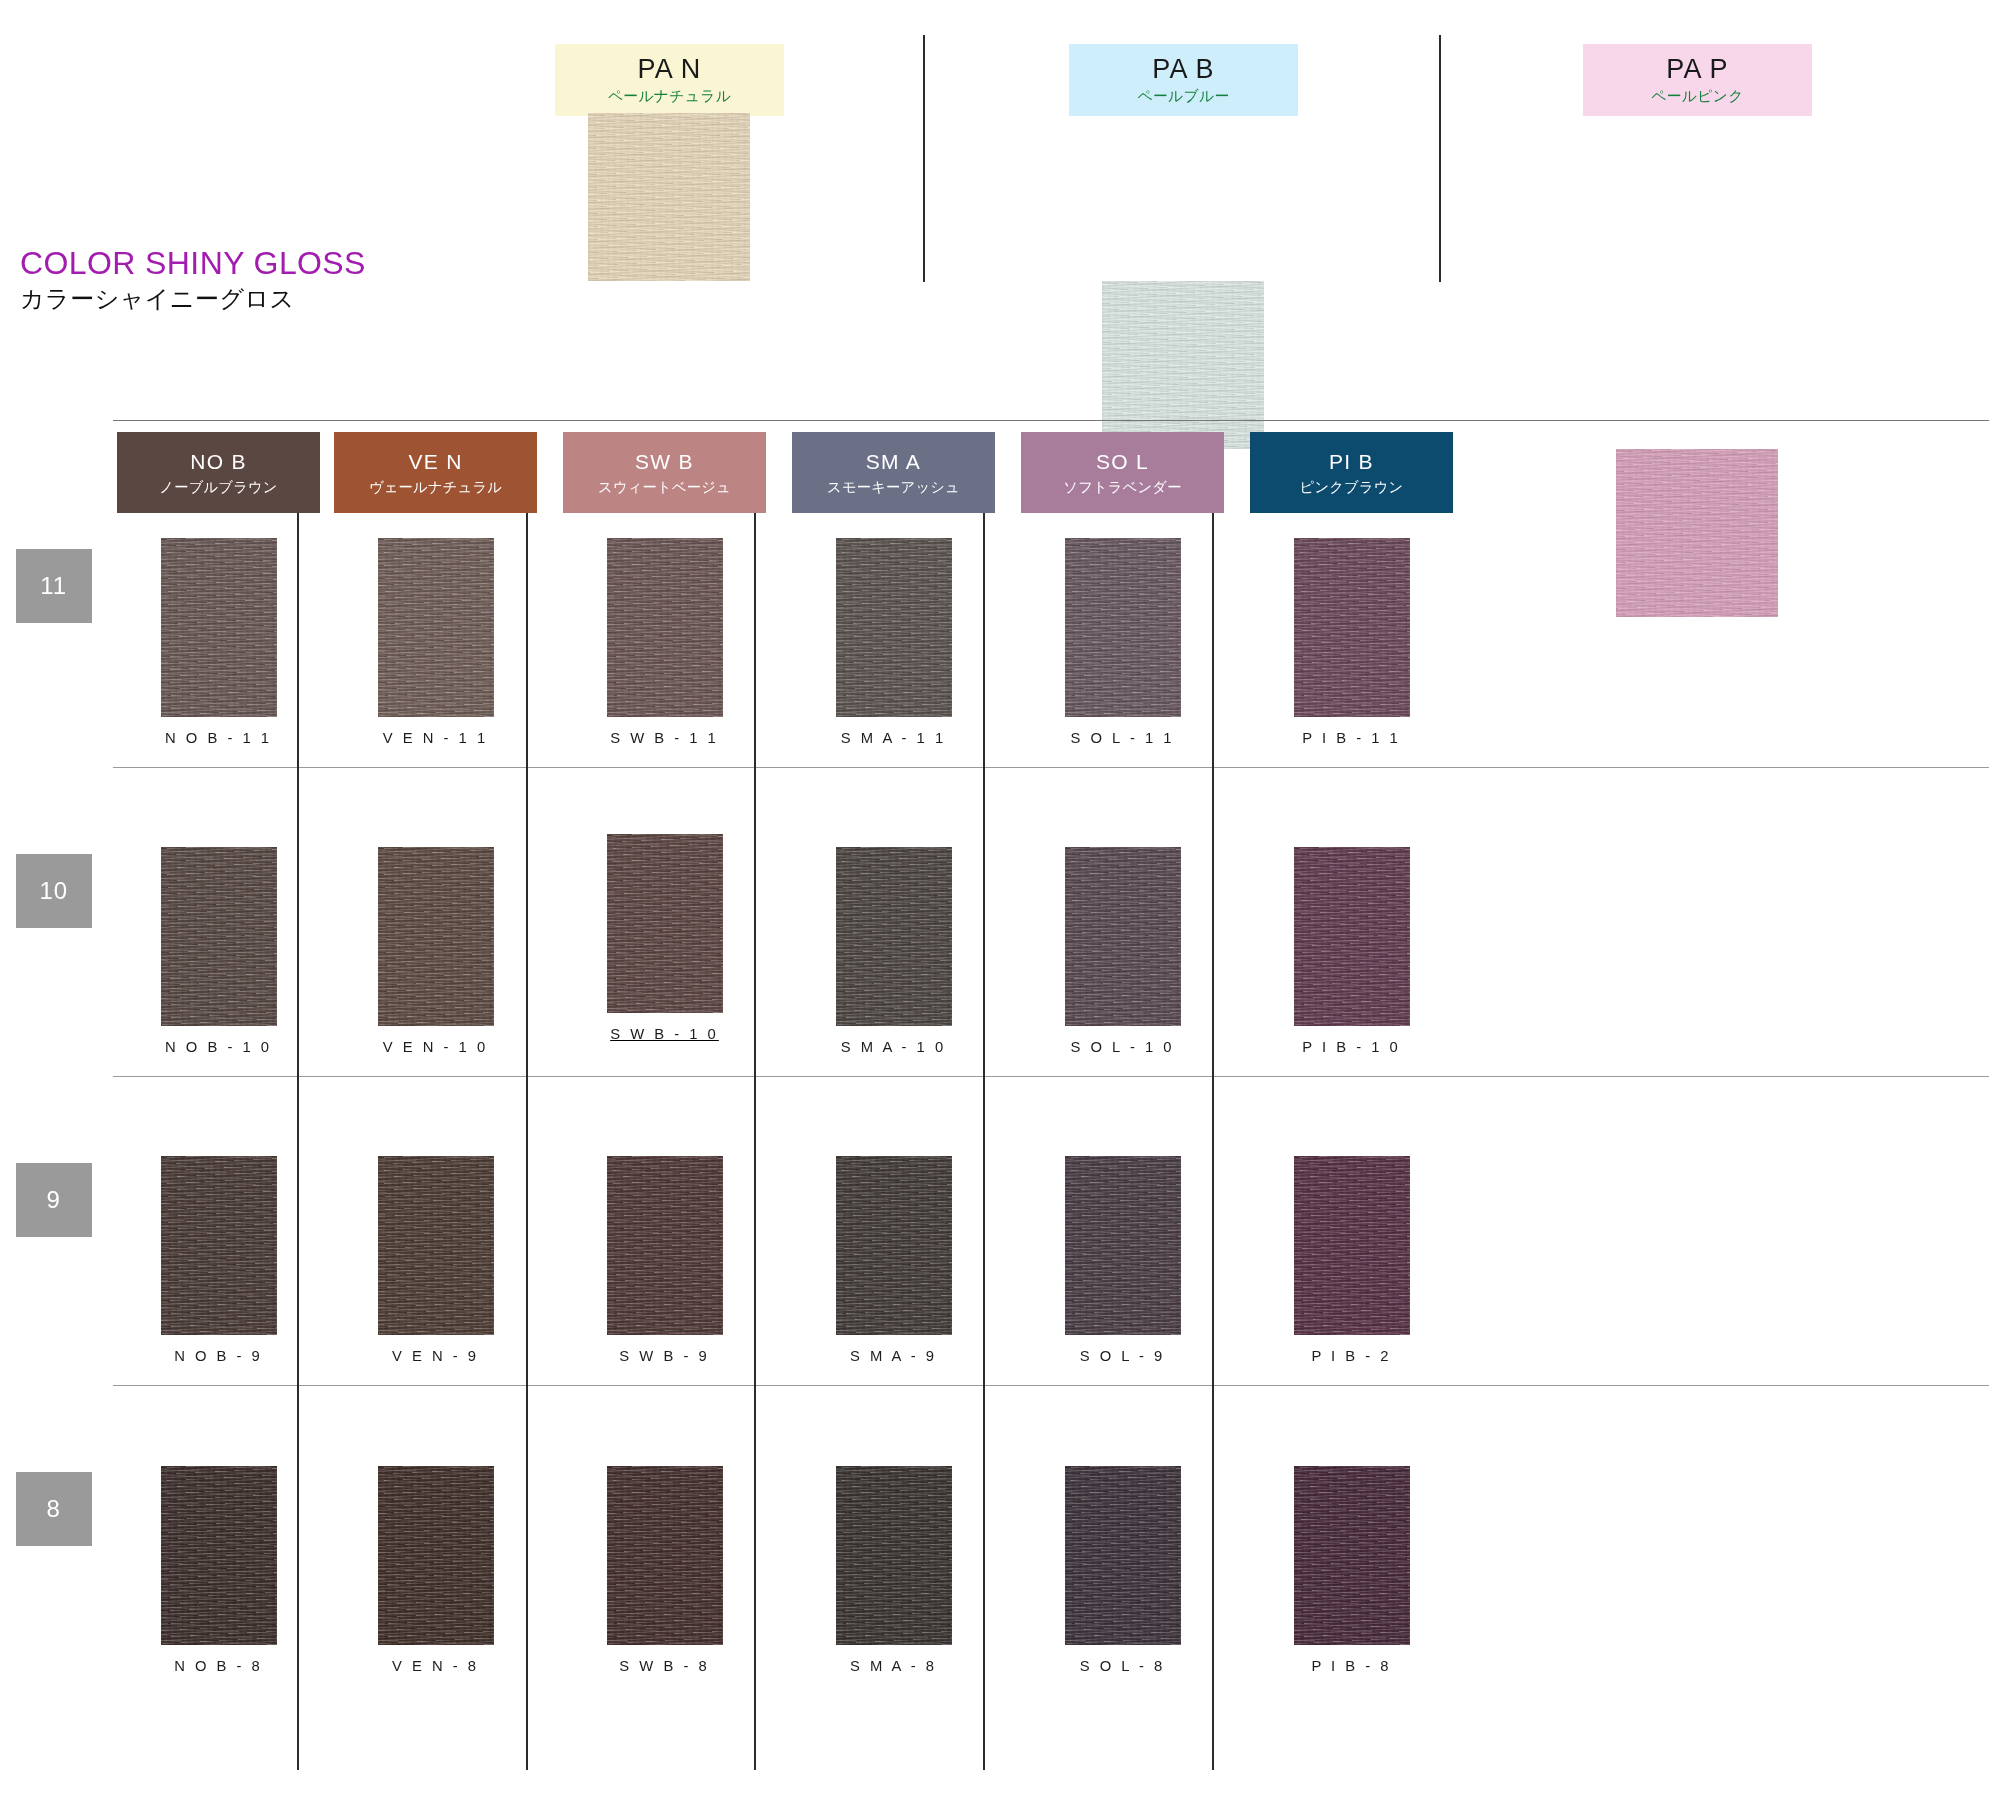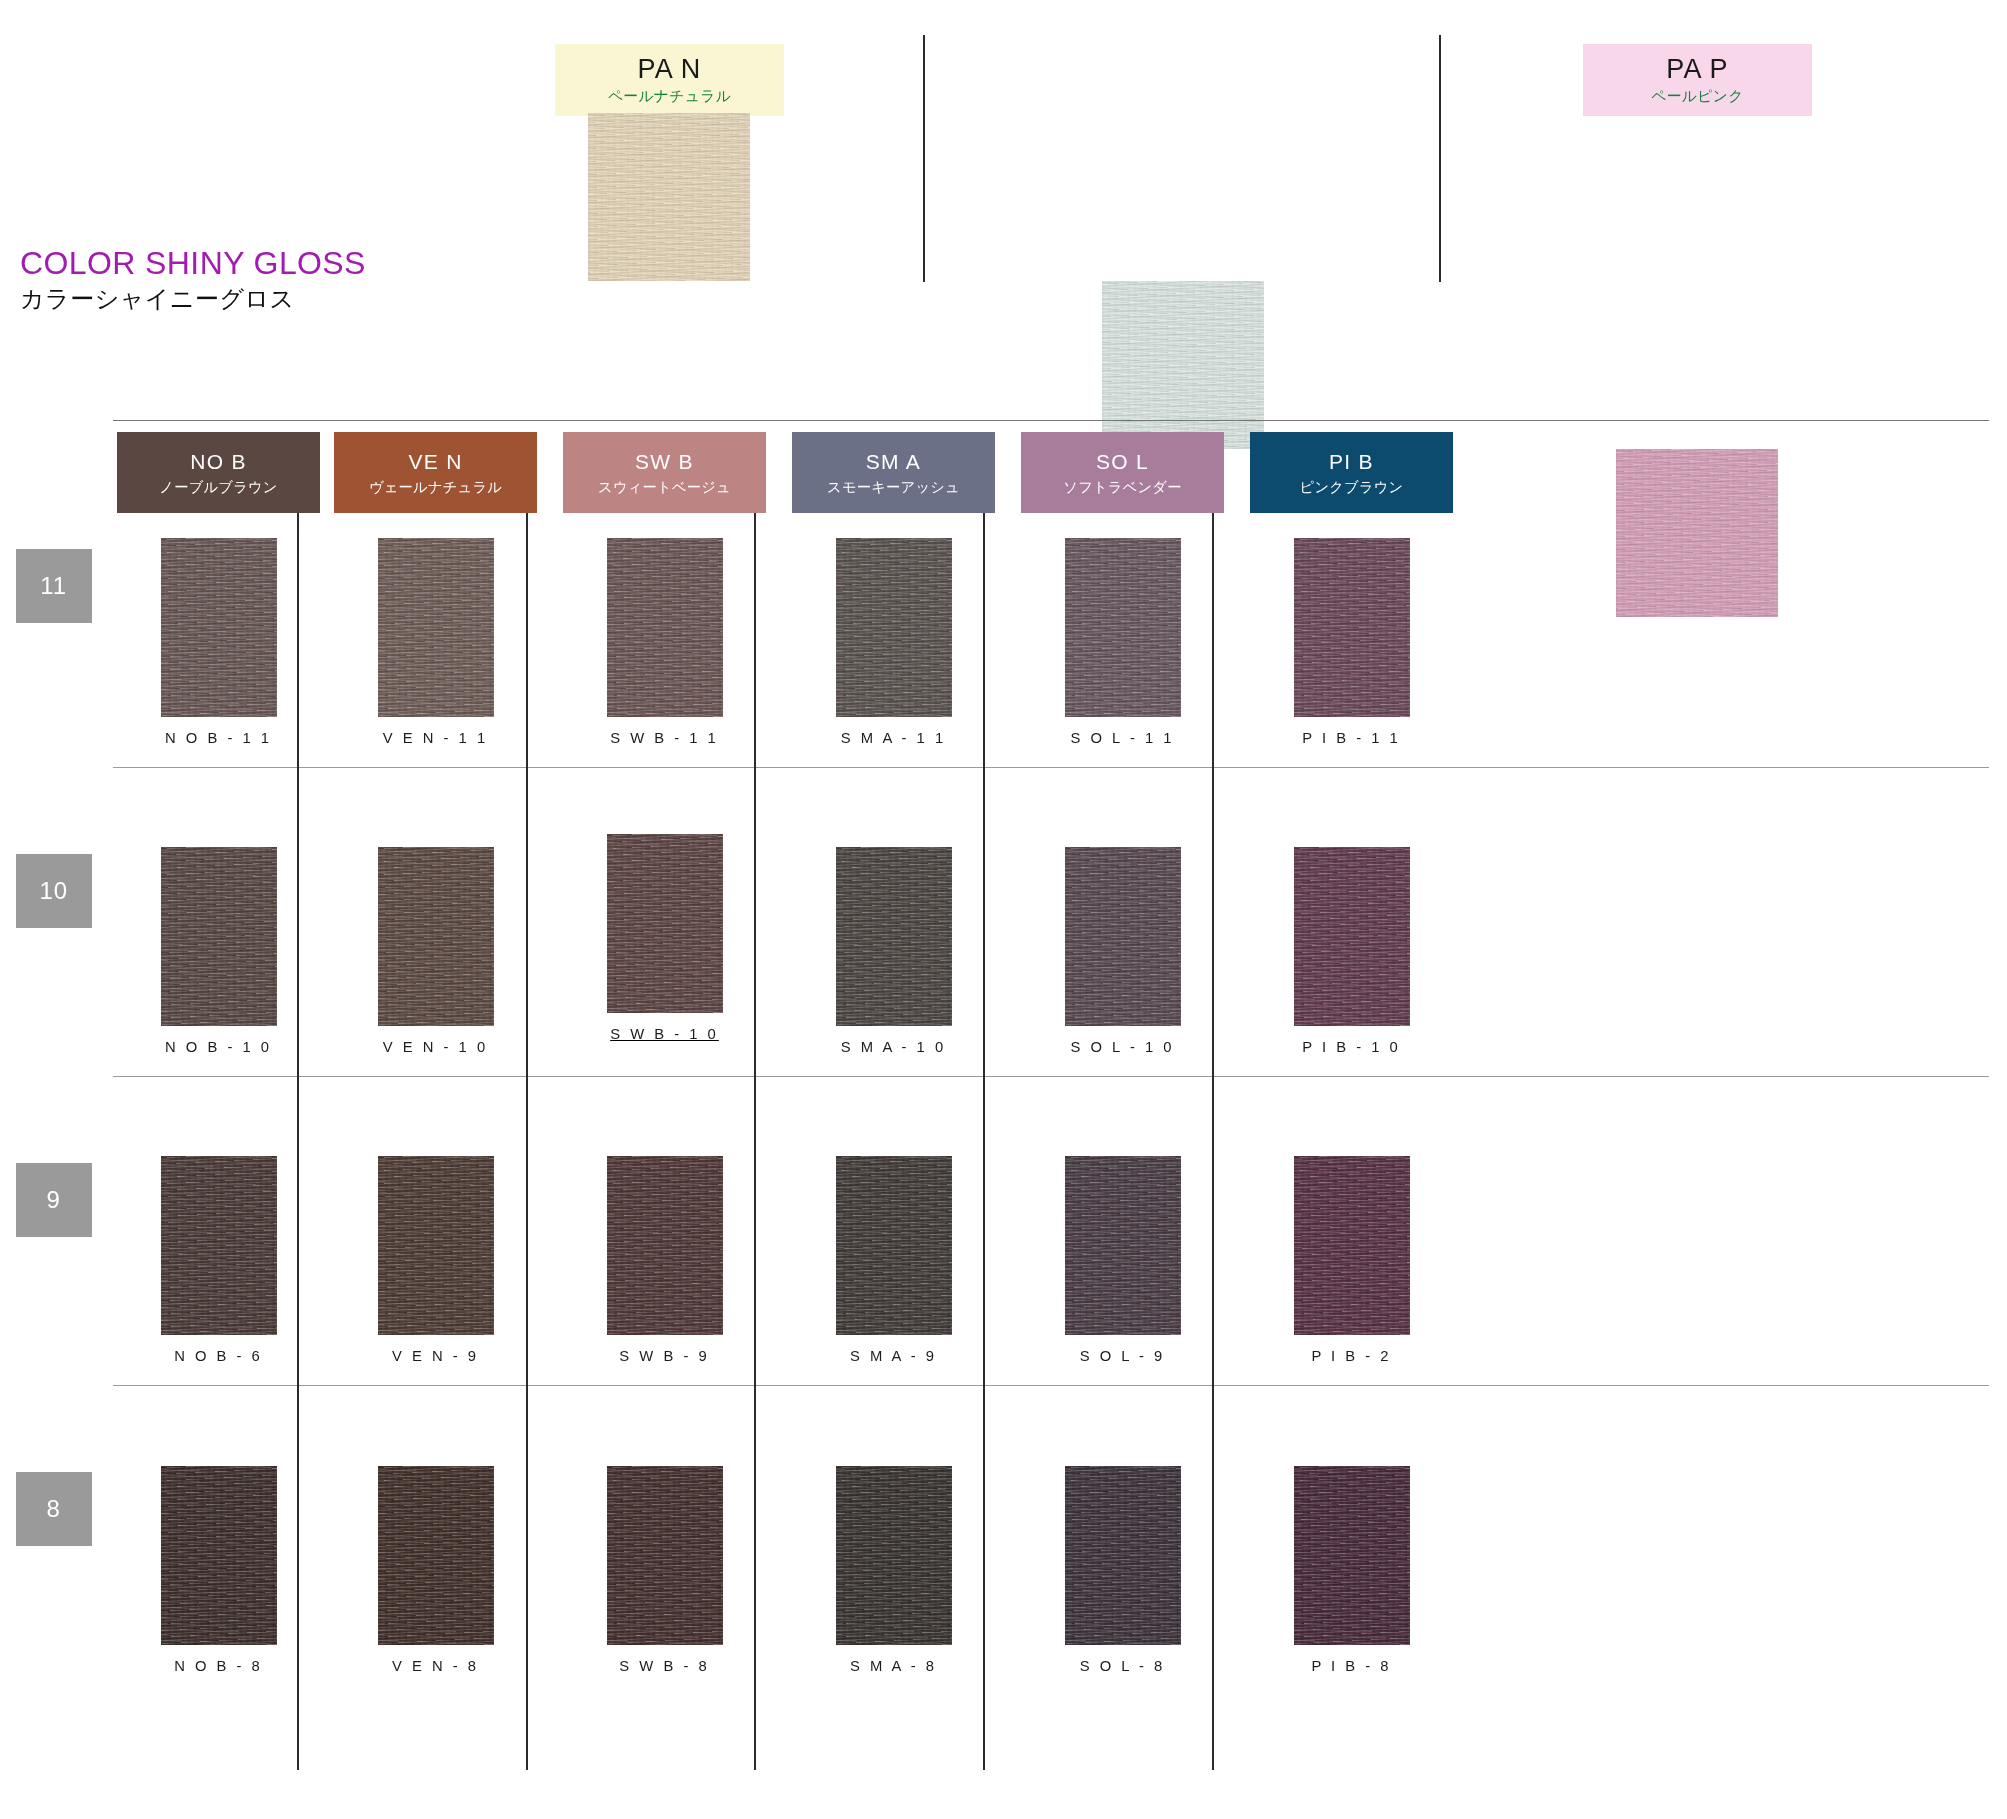--- a/index.html
+++ b/index.html
@@ -221,20 +221,26 @@
   <div id="pale-section">
 
     <div class="pale-col" style="left:555px;">
       <div class="pale-head" id="pale-head-0" style="background: rgb(250, 245, 210);">
         <div class="pale-code">PA N</div>
         <div class="pale-jp">ペールナチュラル</div>
       </div>
     </div>
     <div class="pale-swatch fibre" id="pale-sw-0" style="left: 588px; background: rgb(232, 217, 189);"></div>
 
+    <div class="pale-col" style="left:1069px;">
+      <div class="pale-head" id="pale-head-1" style="background: rgb(207, 238, 251);">
+        <div class="pale-code">PA B</div>
+        <div class="pale-jp">ペールブルー</div>
+      </div>
+    </div>
     <div class="pale-swatch fibre" id="pale-sw-1" style="left: 1102px; background: rgb(221, 232, 228);"></div>
 
     <div class="pale-col" style="left:1583px;">
       <div class="pale-head" id="pale-head-2" style="background: rgb(247, 215, 233);">
         <div class="pale-code">PA P</div>
         <div class="pale-jp">ペールピンク</div>
       </div>
     </div>
     <div class="pale-swatch fibre" id="pale-sw-2" style="left: 1616px; background: rgb(217, 163, 189);"></div>
 
@@ -335,21 +341,21 @@
       <div class="sw fibre" id="sw-1-4" style="background: rgb(91, 75, 83);"></div>
       <div class="cap">S O L - 1 0</div>
     </div>
     <div class="cell" style="left:1250px; top:427px;">
       <div class="sw fibre" id="sw-1-5" style="background: rgb(100, 60, 81);"></div>
       <div class="cap">P I B - 1 0</div>
     </div>
 
     <div class="cell" style="left:117px;  top:736px;">
       <div class="sw fibre" id="sw-2-0" style="background: rgb(75, 59, 55);"></div>
-      <div class="cap">N O B - 6</div>
+      <div class="cap">N O B - 9</div>
     </div>
     <div class="cell" style="left:334px;  top:736px;">
       <div class="sw fibre" id="sw-2-1" style="background: rgb(79, 61, 53);"></div>
       <div class="cap">V E N - 9</div>
     </div>
     <div class="cell" style="left:563px;  top:736px;">
       <div class="sw fibre" id="sw-2-2" style="background: rgb(82, 57, 56);"></div>
       <div class="cap">S W B - 9</div>
     </div>
     <div class="cell" style="left:792px;  top:736px;">

